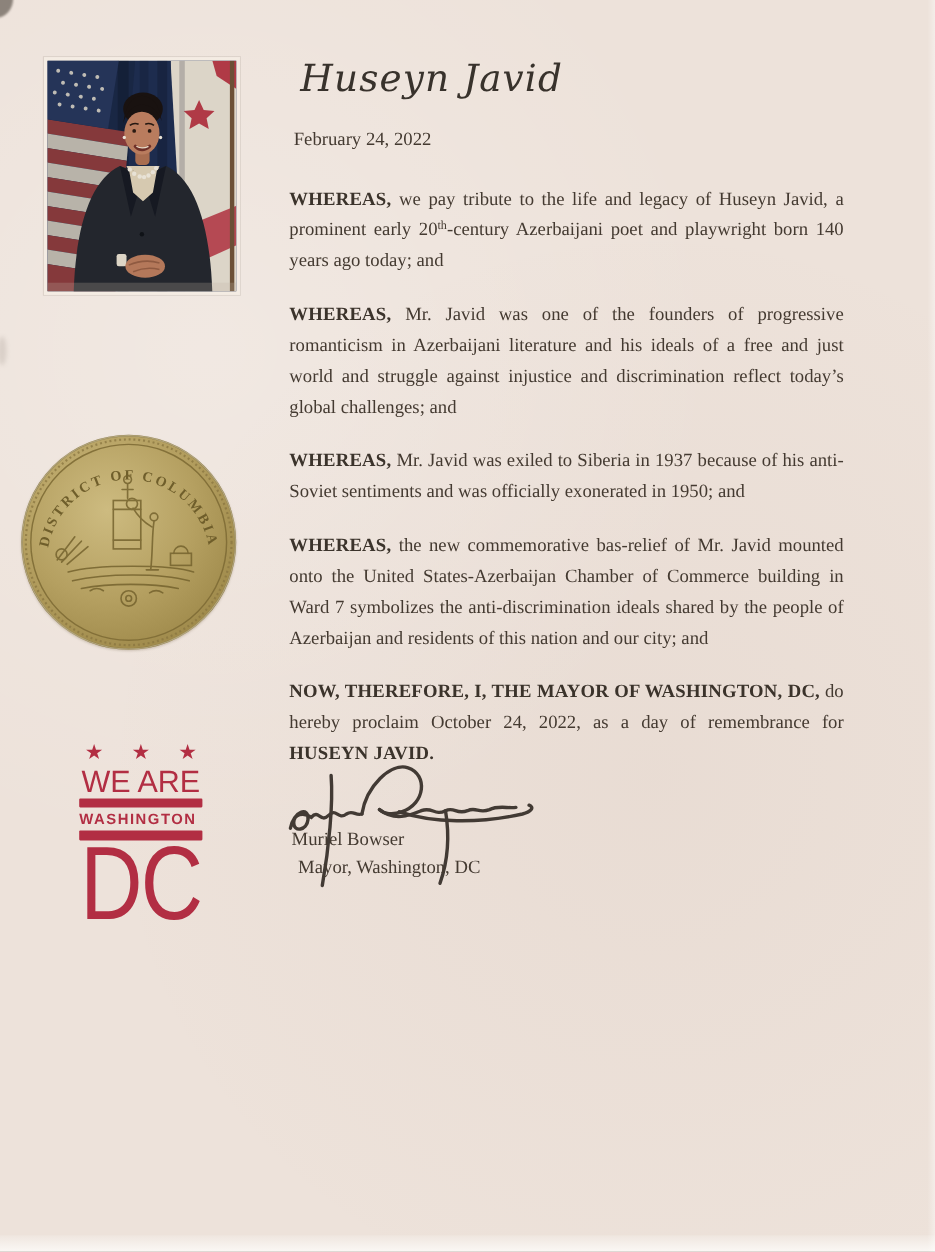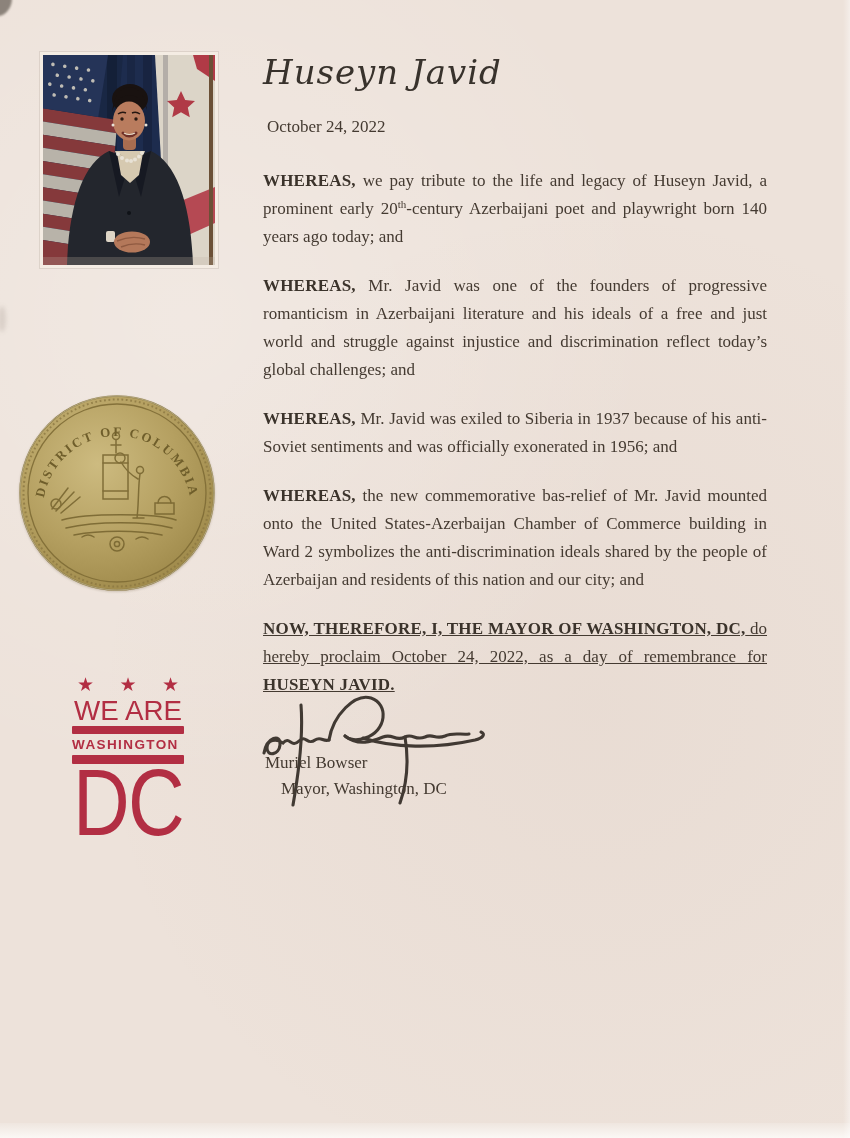--- a/index.html
+++ b/index.html
@@ -38,32 +38,32 @@
   .logo .bar { background:#b22e43; border-radius:1px; }
   .logo .bar1 { height:8px; margin:2px 0 3px; }
   .logo .bar2 { height:9px; margin:3px 0 2px; }
   .logo .washington { color:#b22e43; font-weight:bold; font-size:13.5px;
     letter-spacing:1.4px; text-align:left; line-height:15px; white-space:nowrap; }
 
   
   .content { position:absolute; left:263px; top:40px; width:504px; }
   h1.title { margin:6px 0 0; font:italic 400 52px/1.25 "DejaVu Serif", serif;
     color:#38322c; letter-spacing:1px; }
-  h2.honoree { margin:12px 0 0 0; font:italic 400 34px/1.2 "DejaVu Serif", serif;
+  h2.honoree { margin:12px 0 0 10px; font:italic 400 34px/1.2 "DejaVu Serif", serif;
     color:#38322c; letter-spacing:1px; }
   .date { margin:24px 0 30px 4px; font-size:17px; }
   p.para { margin:0 0 21px; font-size:17px; line-height:28px; text-align:justify; }
   p.para strong { color:#3b332b; letter-spacing:.2px; }
   p.para sup { font-size:11px; line-height:0; vertical-align:6px; }
-  p.proclaim { margin-bottom:0;text-decoration:underline; }
+  p.proclaim { margin-bottom:0; }
 
   .sig-block { position:relative; height:140px; margin-top:-8px; }
   .sig-block svg.signature { position:absolute; left:-6px; top:0; }
   .sig-name  { position:absolute; left:2px; top:62px;  font-size:17px; }
-  .sig-title { position:absolute; left:18px; top:88px; font-size:17px; }
+  .sig-title { position:absolute; left:8px; top:88px; font-size:17px; }
 </style>
 </head>
 <body>
 
 <div class="page">
 
   <div class="corner-spot"></div>
   <div class="edge-smudge"></div>
 
   <div class="photo">
@@ -212,29 +212,29 @@
     <div class="bar bar1"></div>
     <div class="washington">WASHINGTON</div>
     <div class="bar bar2"></div>
     <svg width="112" height="76" viewBox="0 0 112 76">
       <text x="56" y="69" text-anchor="middle" font-family="Liberation Sans, sans-serif" font-size="95" fill="#b22e43" textLength="110" lengthAdjust="spacingAndGlyphs" letter-spacing="-2">DC</text>
     </svg>
   </div>
 
   <div class="content">
     <h2 class="honoree">Huseyn Javid</h2>
-    <div class="date">October 24, 2022</div>
+    <div class="date">February 24, 2022</div>
 
     <p class="para"><strong>WHEREAS,</strong><span> we pay tribute to the life and legacy of Huseyn Javid, a prominent early 20</span><sup>th</sup><span>-century Azerbaijani poet and playwright born 140 years ago today; and</span></p>
 
     <p class="para"><strong>WHEREAS,</strong><span> Mr. Javid was one of the founders of progressive romanticism in Azerbaijani literature and his ideals of a free and just world and struggle against injustice and discrimination reflect today’s global challenges; and</span></p>
 
-    <p class="para"><strong>WHEREAS,</strong><span> Mr. Javid was exiled to Siberia in 1937 because of his anti-Soviet sentiments and was officially exonerated in 1956; and</span></p>
-
-    <p class="para"><strong>WHEREAS,</strong><span> the new commemorative bas-relief of Mr. Javid mounted onto the United States-Azerbaijan Chamber of Commerce building in Ward 2 symbolizes the anti-discrimination ideals shared by the people of Azerbaijan and residents of this nation and our city; and</span></p>
+    <p class="para"><strong>WHEREAS,</strong><span> Mr. Javid was exiled to Siberia in 1937 because of his anti-Soviet sentiments and was officially exonerated in 1950; and</span></p>
+
+    <p class="para"><strong>WHEREAS,</strong><span> the new commemorative bas-relief of Mr. Javid mounted onto the United States-Azerbaijan Chamber of Commerce building in Ward 7 symbolizes the anti-discrimination ideals shared by the people of Azerbaijan and residents of this nation and our city; and</span></p>
 
 
     <p class="para proclaim"><strong>NOW, THEREFORE, I, THE MAYOR OF WASHINGTON, DC,</strong><span> do hereby proclaim October 24, 2022, as a day of remembrance for </span><strong>HUSEYN JAVID.</strong></p>
 
     <div class="sig-block">
       <svg class="signature" width="236" height="120" viewBox="0 0 236 120">
         <g fill="none" stroke="#332c26" stroke-width="3.1" stroke-linecap="round" opacity=".92">
           <path d="M7,62 C10,46 24,42 23,54 C22,64 10,66 10,57 C10,49 19,47 26,52 C33,44 34,58 42,50 C49,43 50,55 58,49 C64,45 66,51 72,49"></path>
           <path d="M44,14 C46,40 42,80 36,114"></path>
           <path d="M72,49 C76,24 98,2 114,7 C132,13 130,40 108,47 C100,50 92,49 88,45"></path>

